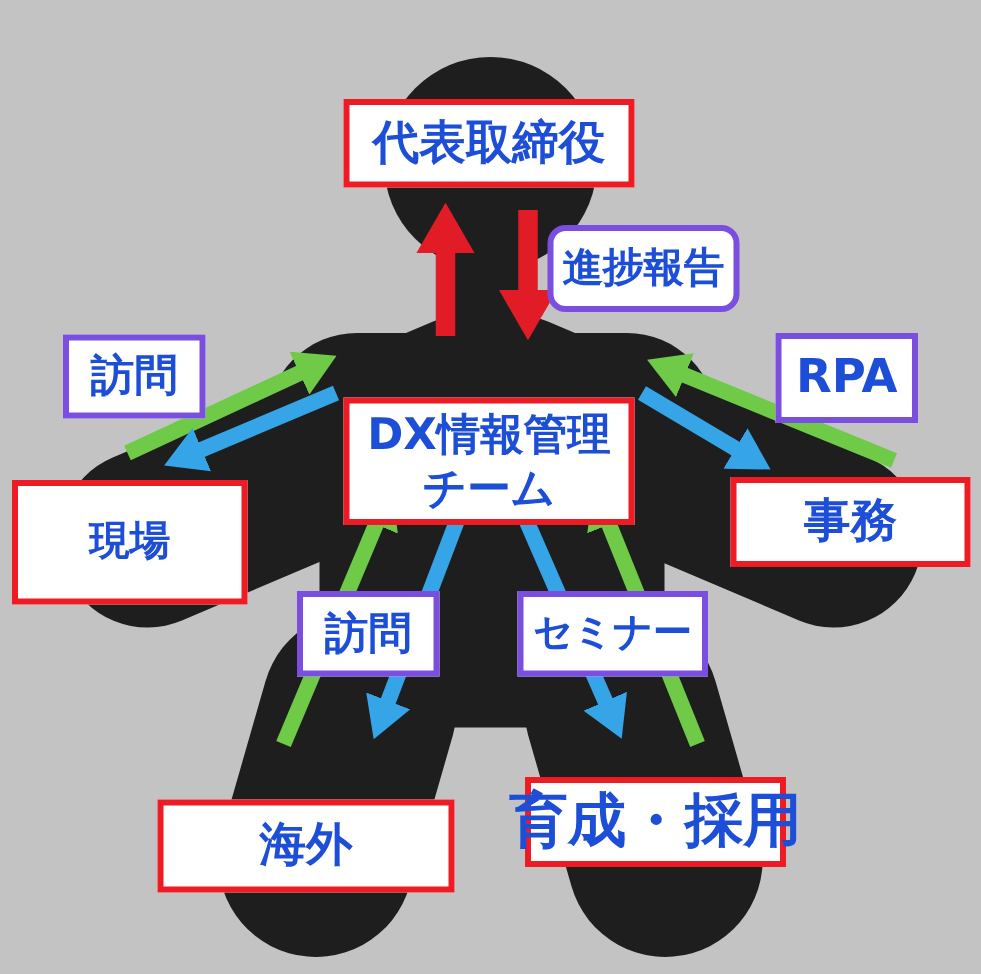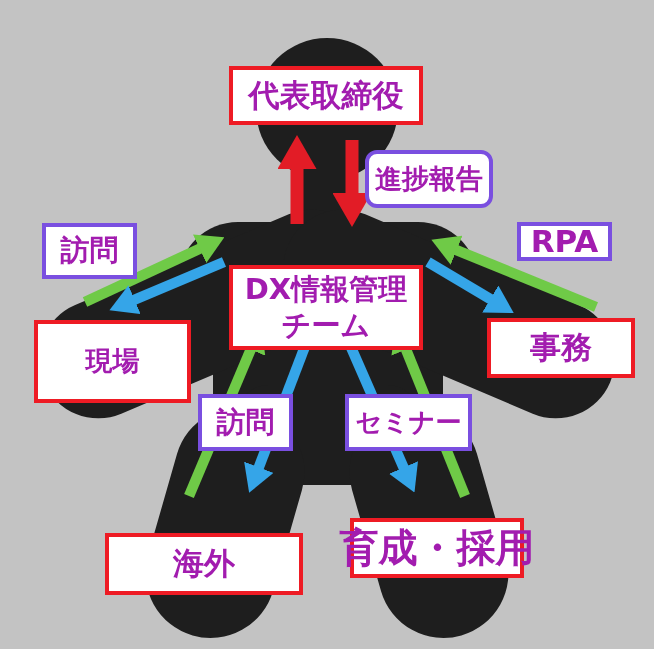--- a/index.html
+++ b/index.html
@@ -21,21 +21,21 @@
   .fig.leg-l{left:160px;top:405px;width:130px;height:235px;border-radius:65px;transform:rotate(16deg);}
   .fig.leg-r{left:364px;top:405px;width:130px;height:235px;border-radius:65px;transform:rotate(-16deg);}
   
   svg.arrows{position:absolute;left:0;top:0;z-index:5;}
   
   .box{
     position:absolute;z-index:10;
     background:#ffffff;
     box-sizing:border-box;
     display:flex;flex-direction:column;align-items:center;justify-content:center;
-    font-weight:bold;color:#a21caf;text-align:center;line-height:1.22;
+    font-weight:bold;color:#1d4ed8;text-align:center;line-height:1.22;
     letter-spacing:0px;white-space:nowrap;
   }
   .box.red{border:4px solid #ee1b24;}
   .box.purple{border:4px solid #7a4fe0;}
 </style>
 </head>
 <body>
 
 <div class="stage">
 
@@ -85,29 +85,29 @@
 
   <div class="box red" style="left:229px;top:233px;width:194px;height:85px;font-size:29px;margin-top:32px;">
     <span>DX情報管理</span>
     <span>チーム</span>
   </div>
 
   <div class="box purple" style="left:42px;top:223px;width:95px;height:56px;font-size:29px;">
     <span>訪問</span>
   </div>
 
-  <div class="box purple" style="left:517px;top:222px;width:95px;height:39px;font-size:31px;">
+  <div class="box purple" style="left:517px;top:222px;width:95px;height:60px;font-size:31px;">
     <span>RPA</span>
   </div>
 
-  <div class="box red" style="left:8px;top:320px;width:157px;height:83px;font-size:27px;margin-left:26px;">
+  <div class="box red" style="left:8px;top:320px;width:157px;height:83px;font-size:27px;">
     <span>現場</span>
   </div>
 
-  <div class="box red" style="left:487px;top:318px;width:148px;height:60px;font-size:31px;">
+  <div class="box red" style="left:487px;top:318px;width:160px;height:60px;font-size:31px;">
     <span>事務</span>
   </div>
 
   <div class="box purple" style="left:198px;top:394px;width:95px;height:57px;font-size:29px;">
     <span>訪問</span>
   </div>
 
   <div class="box purple" style="left:345px;top:394px;width:127px;height:57px;font-size:26px;">
     <span>セミナー</span>
   </div>

